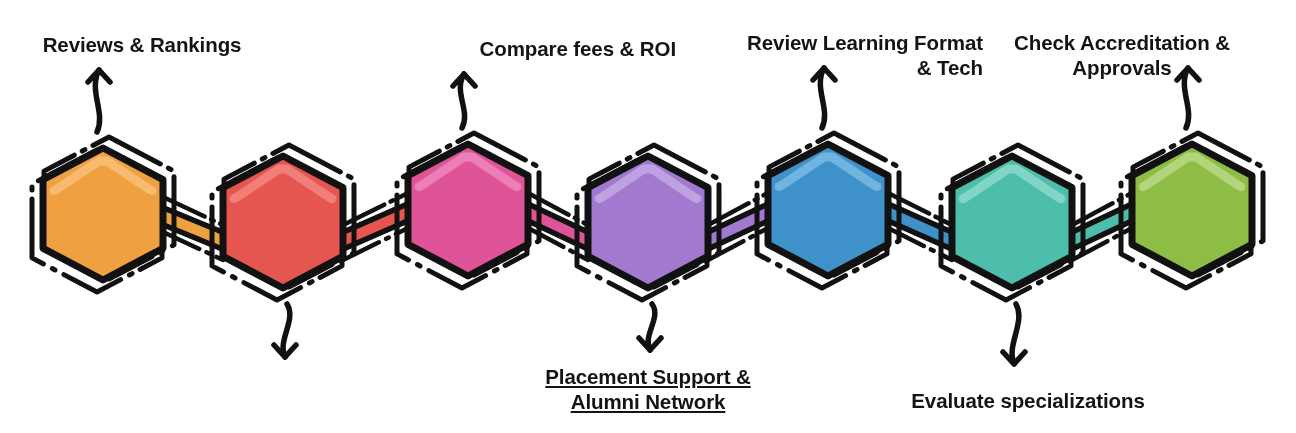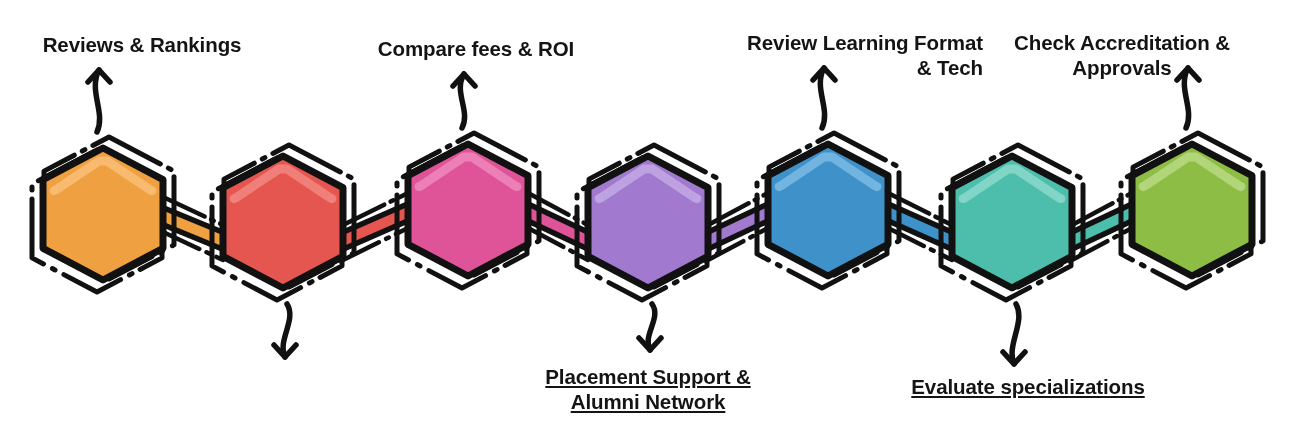--- a/index.html
+++ b/index.html
@@ -201,22 +201,22 @@
           <path d="M 1186,128
          C 1195,108.8
            1177,88.4
            1188,68" fill="none" stroke="#111111" stroke-width="5.5" stroke-linecap="round"></path>
           <path d="M 1177,80 L 1188,68 L 1199,80" fill="none" stroke="#111111" stroke-width="5.5" stroke-linecap="round" stroke-linejoin="round"></path>
         </g>
       </g>
   </svg>
 
   <div class="label" style="left: -58px; top: 32px; width: 400px;">Reviews &amp; Rankings</div>
-  <div class="label" style="left: 276px; top: 36px; width: 400px;">Compare fees &amp; ROI</div>
+  <div class="label" style="left: 276px; top: 36px; width: 400px; text-align: right;">Compare fees &amp; ROI</div>
   <div class="label" style="left: 448px; top: 364px; width: 400px; text-decoration: underline;">Placement Support &amp;
 Alumni Network</div>
   <div class="label" style="left: 583px; top: 30px; width: 400px; text-align: right;">Review Learning Format
 &amp; Tech</div>
-  <div class="label" style="left: 828px; top: 374px; width: 400px; text-decoration: underline;">Evaluate specializations</div>
+  <div class="label" style="left: 828px; top: 388px; width: 400px;">Evaluate specializations</div>
   <div class="label" style="left: 922px; top: 30px; width: 400px;">Check Accreditation &amp;
 Approvals</div>
 
 </div>
 
 </body></html>

